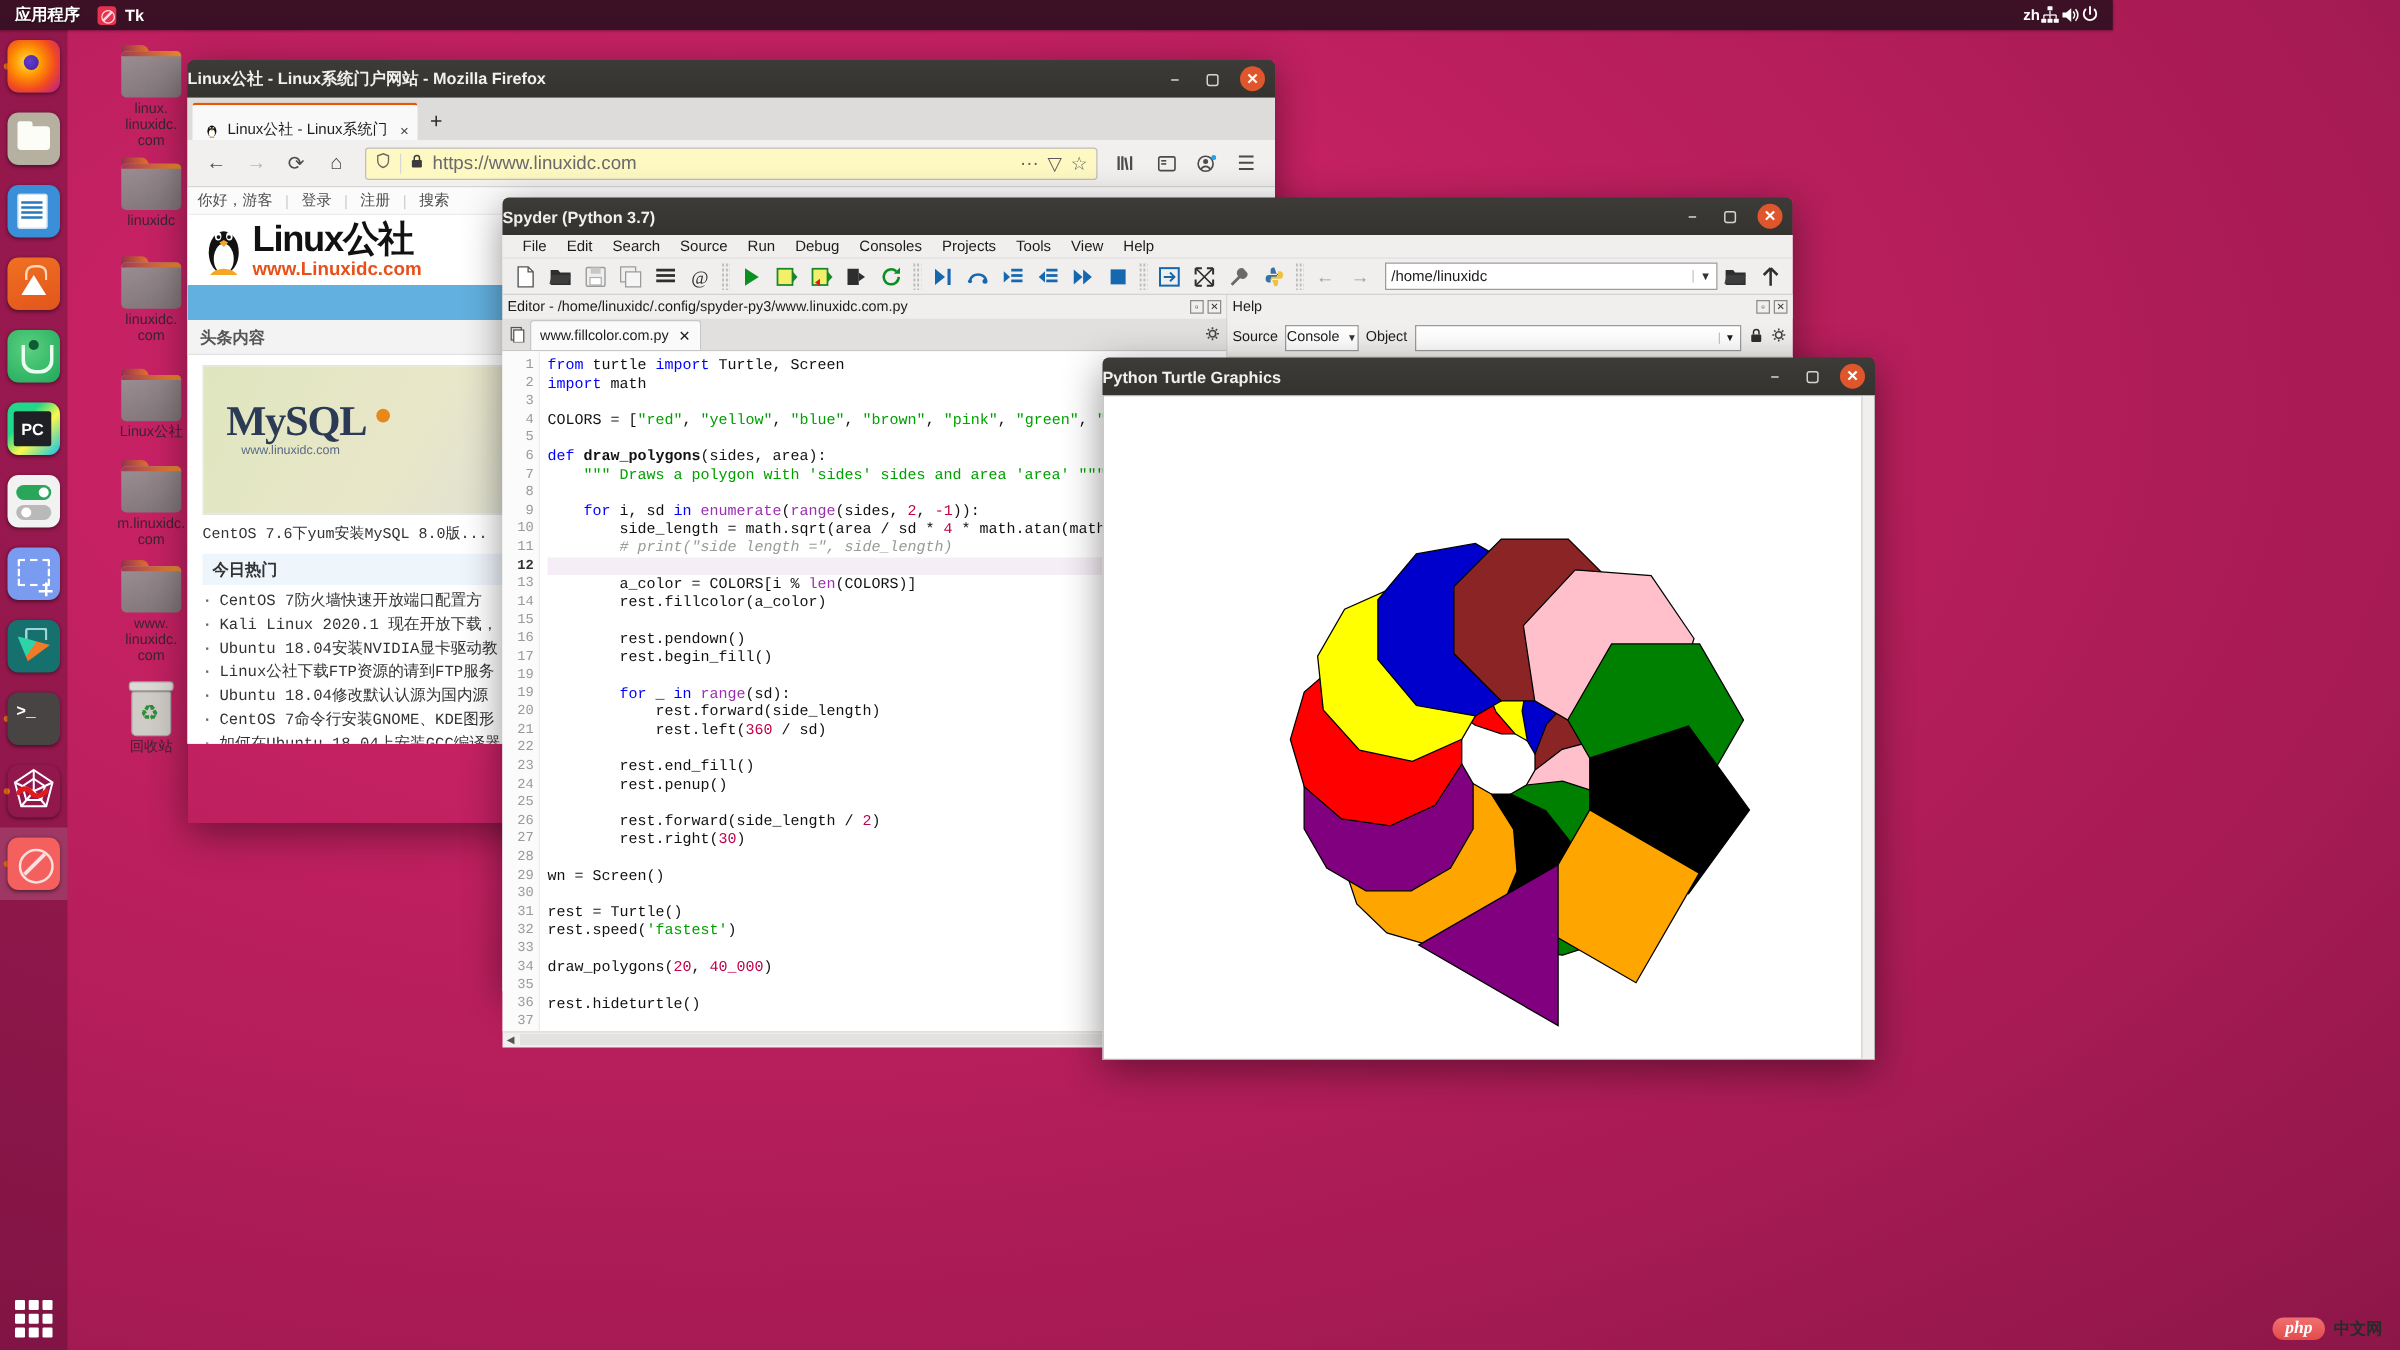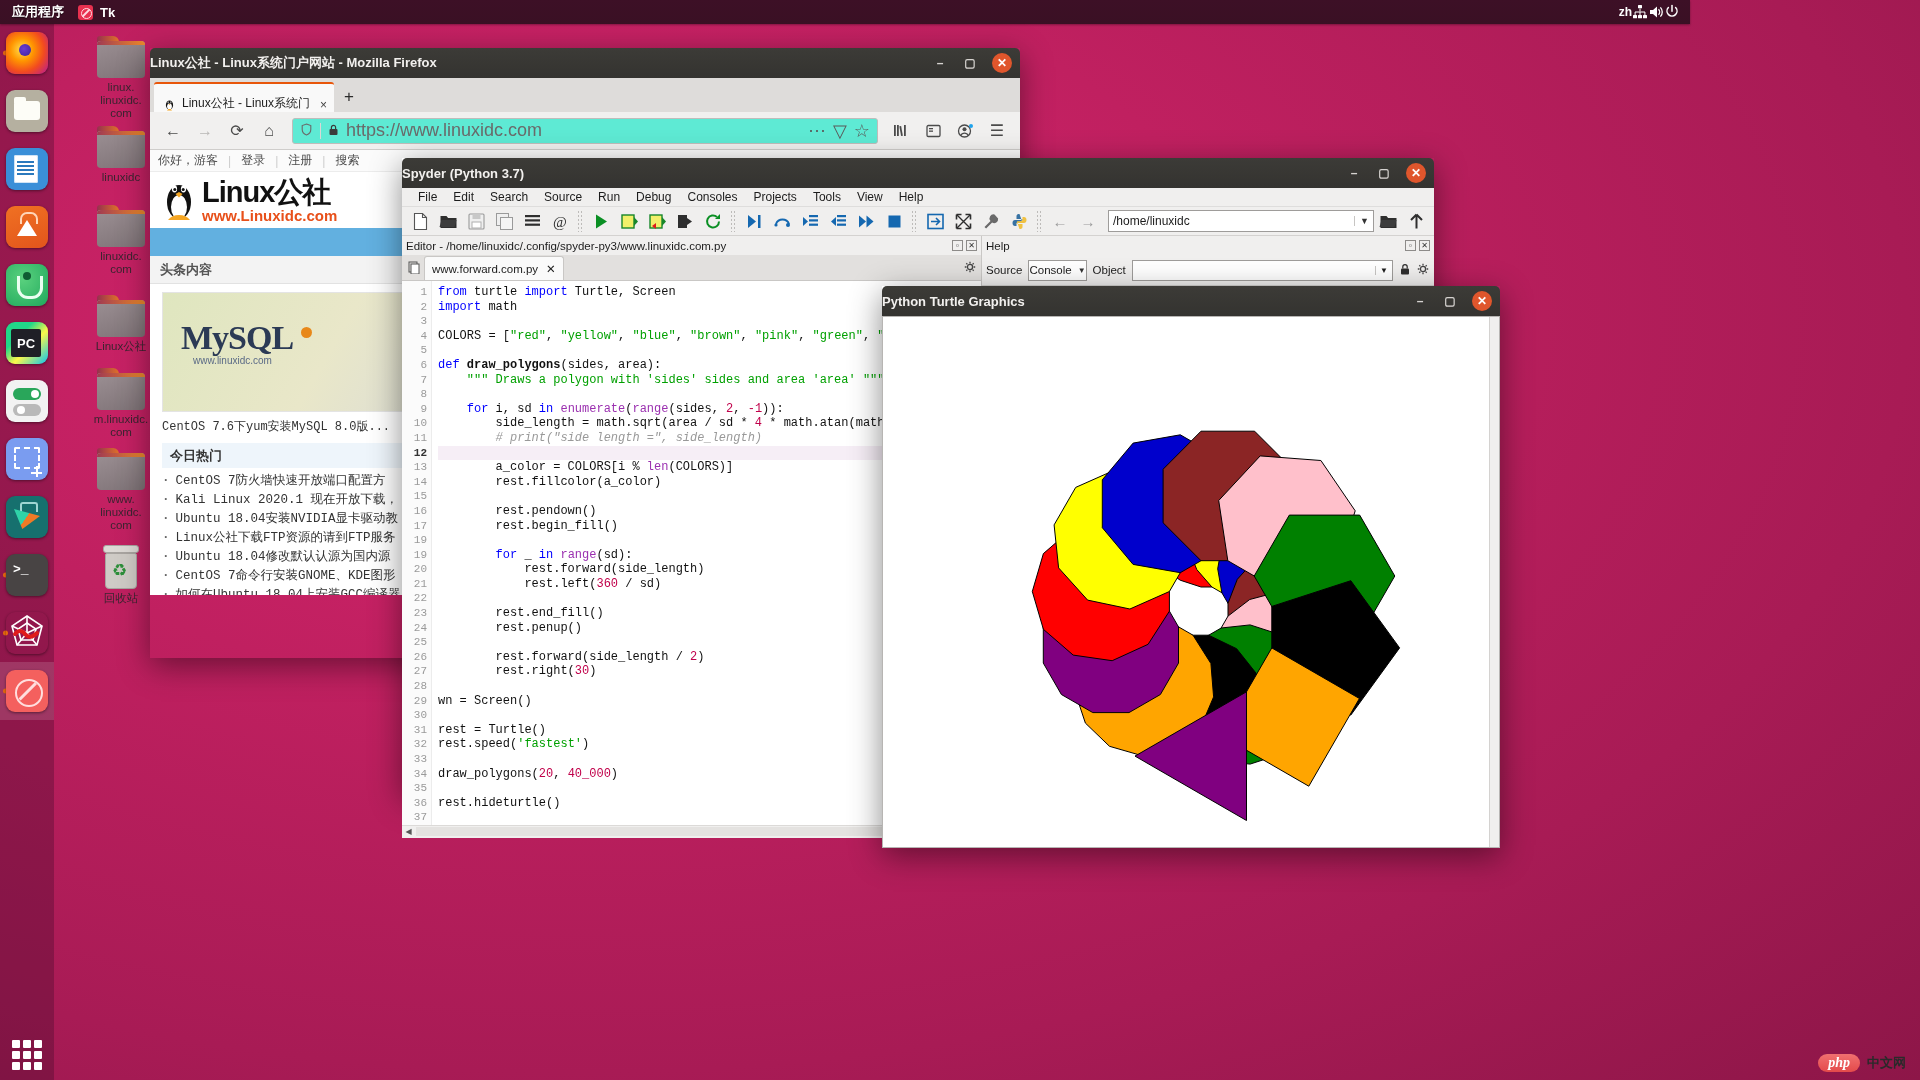--- a/index.html
+++ b/index.html
@@ -121,22 +121,22 @@
   #ff-tab{ height:30px; background:#f9f9f9; border-top:2px solid #e8560a; border-radius:3px 3px 0 0;
     display:flex; align-items:flex-end; gap:6px; padding:0 7px 0 9px; min-width:180px; font-size:12px; color:#1d1d1d;}
   #ff-tab .fav{ width:13px;height:13px;flex:0 0 auto;}
   #ff-tab .ttl{ flex:1; white-space:nowrap; overflow:hidden; text-overflow:clip; }
   #ff-tab .x{ color:#444; font-size:12px;}
   #ff-newtab{ width:30px;height:30px; display:flex;align-items:center;justify-content:center; font-size:17px; color:#2b2b2b;}
   #ff-navbar{ height:38px; background:#f1f0ef; display:flex; align-items:center; gap:2px; padding:0 8px;
      border-bottom:1px solid #cfcdcb;}
   .navbtn{ width:30px;height:30px;display:flex;align-items:center;justify-content:center;font-size:16px;color:#4b4b4b;}
   .navbtn.dim{ color:#b9b7b5;}
-  #ff-urlbar{ flex:1; height:26px; margin:4px 6px; background:#5eead4; border:1px solid #bfbdbb; border-radius:3px;
-     display:flex; align-items:center; gap:7px; padding:0 7px; font-size:18px; color:#5a5a5a;}
+  #ff-urlbar{ flex:1; height:26px; margin:4px 6px; background:#fef9c3; border:1px solid #bfbdbb; border-radius:3px;
+     display:flex; align-items:center; gap:7px; padding:0 7px; font-size:15px; color:#5a5a5a;}
   #ff-urlbar .sep{ width:1px;height:16px;background:#d9d7d5;}
   #ff-urlbar .url{ flex:1; color:#6a6a6a; }
   #ff-content{ background:#fff; height:445px; overflow:hidden; position:relative;}
   #ff-topbar{ height:22px; background:#fbfbfb; border-bottom:1px solid #ececec; display:flex; align-items:center;
      gap:10px; padding-left:8px; font-size:12px; color:#4d4d4d;}
   #ff-topbar .bar{ color:#cdcdcd;}
   #ff-logo{ height:56px; display:flex; align-items:center; padding-left:10px; gap:4px; background:#fff;}
   #ff-logo .pg{ width:38px;height:48px; position:relative;}
   #ff-logo .txt{ display:flex; flex-direction:column; line-height:1;}
   #ff-logo .l1{ font-size:29px; font-weight:bold; color:#111; letter-spacing:-1px;}
@@ -764,21 +764,21 @@
           </span>
         </div>
         <div id="sp-tabrow">
           <span class="browse">
             <svg width="12" height="13" viewBox="0 0 12 13">
                 <rect x="1" y="1" width="8" height="10" fill="none" stroke="#555"></rect>
                 <rect x="3" y="3" width="8" height="10" fill="#fff" stroke="#555"></rect>
               </svg>
           </span>
           <div id="sp-filetab">
-            <span>www.forward.com.py</span>
+            <span>www.fillcolor.com.py</span>
             <span>✕</span>
           </div>
           <span id="sp-gear">
             <svg width="13" height="13" viewBox="0 0 13 13">
                 <circle cx="6" cy="6" r="2.6" fill="none" stroke="#444" stroke-width="1.3"></circle>
                 <g stroke="#444" stroke-width="1.3">
                   <path d="M6 .8v1.6M6 9.6v1.6M.8 6h1.6M9.6 6h1.6M2.3 2.3l1.1 1.1M8.6 8.6l1.1 1.1M9.7 2.3L8.6 3.4M3.4 8.6L2.3 9.7"></path>
                 </g>
               </svg>
           </span>

